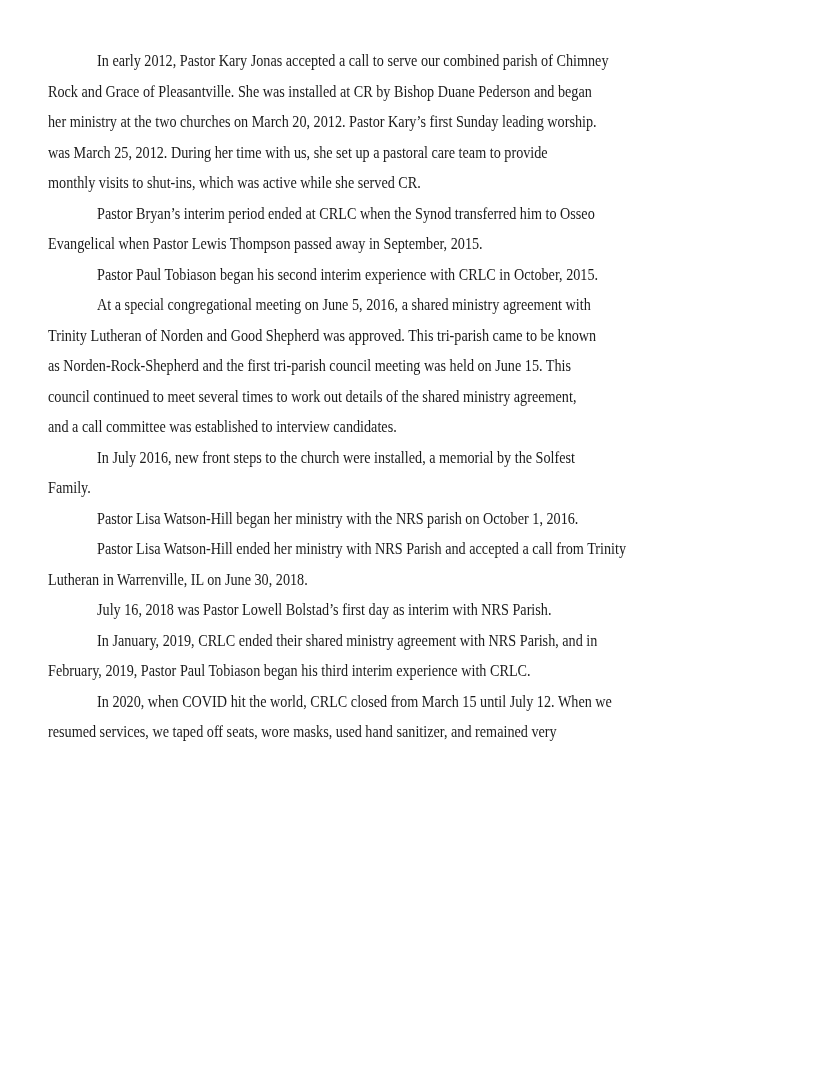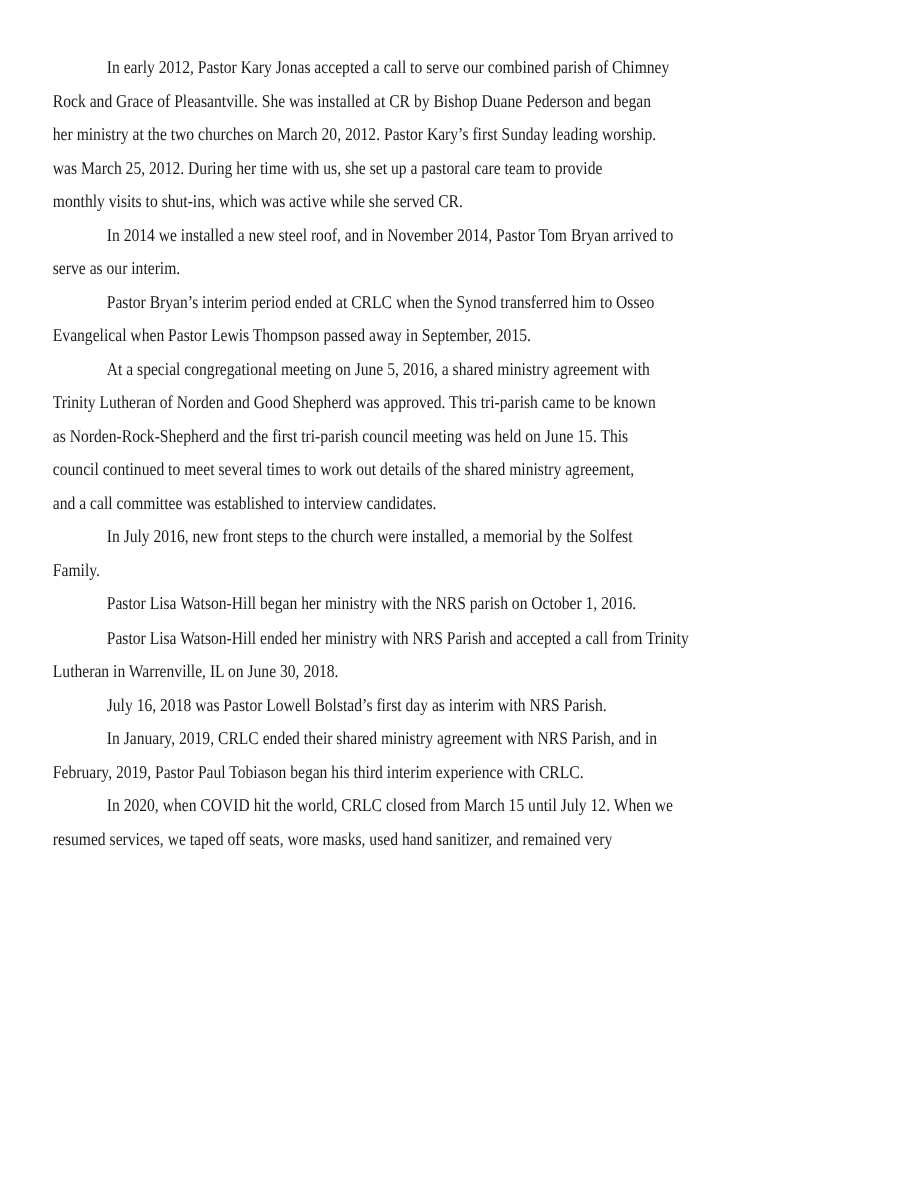--- a/index.html
+++ b/index.html
@@ -33,32 +33,31 @@
 
     <div class="para">
       <span class="line indent">In early 2012, Pastor Kary Jonas accepted a call to serve our combined parish of Chimney</span>
       <span class="line">Rock and Grace of Pleasantville.  She was installed at CR by Bishop Duane Pederson and began</span>
       <span class="line">her ministry at the two churches on March 20, 2012.  Pastor Kary’s first Sunday leading worship.</span>
       <span class="line">was March 25, 2012.  During her time with us, she set up a pastoral care team to provide</span>
       <span class="line">monthly visits to shut-ins, which was active while she served CR.</span>
     </div>
 
 
-    <div class="para">
-      <span class="line indent">In 2014 we installed a new steel roof, and in November 2014, Pastor Tom Bryan arrived to</span>
-      <span class="line">serve as our interim.</span>
-    </div>
 
 
 
     <div class="para">
       <span class="line indent">Pastor Bryan’s interim period ended at CRLC when the Synod transferred him to Osseo</span>
       <span class="line">Evangelical when Pastor Lewis Thompson passed away in September, 2015.</span>
     </div>
 
+    <div class="para">
+      <span class="line indent">Pastor Paul Tobiason began his second interim experience with CRLC in October, 2015.</span>
+    </div>
 
     <div class="para">
       <span class="line indent">At a special congregational meeting on June 5, 2016, a shared ministry agreement with</span>
       <span class="line">Trinity Lutheran of Norden and Good Shepherd was approved.  This tri-parish came to be known</span>
       <span class="line">as Norden-Rock-Shepherd and the first tri-parish council meeting was held on June 15.  This</span>
       <span class="line">council continued to meet several times to work out details of the shared ministry agreement,</span>
       <span class="line">and a call committee was established to interview candidates.</span>
     </div>
 
     <div class="para">

